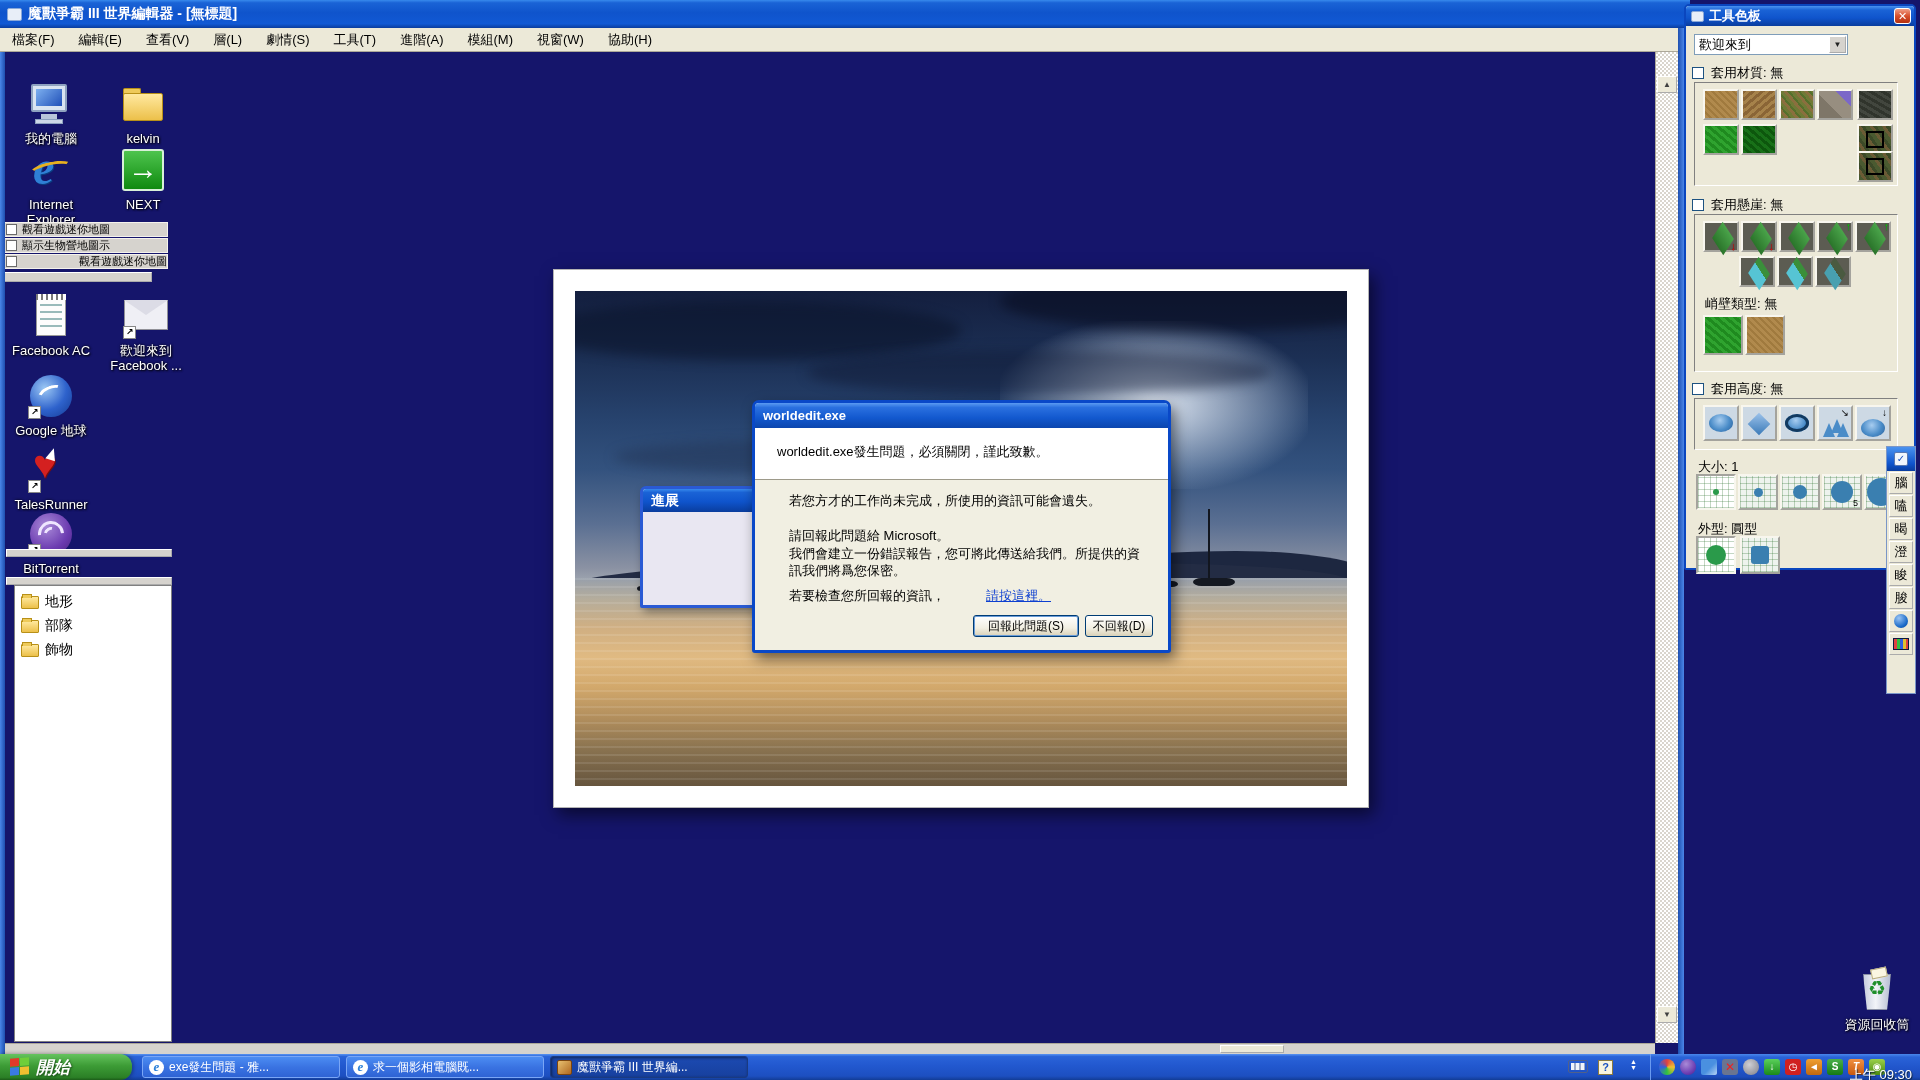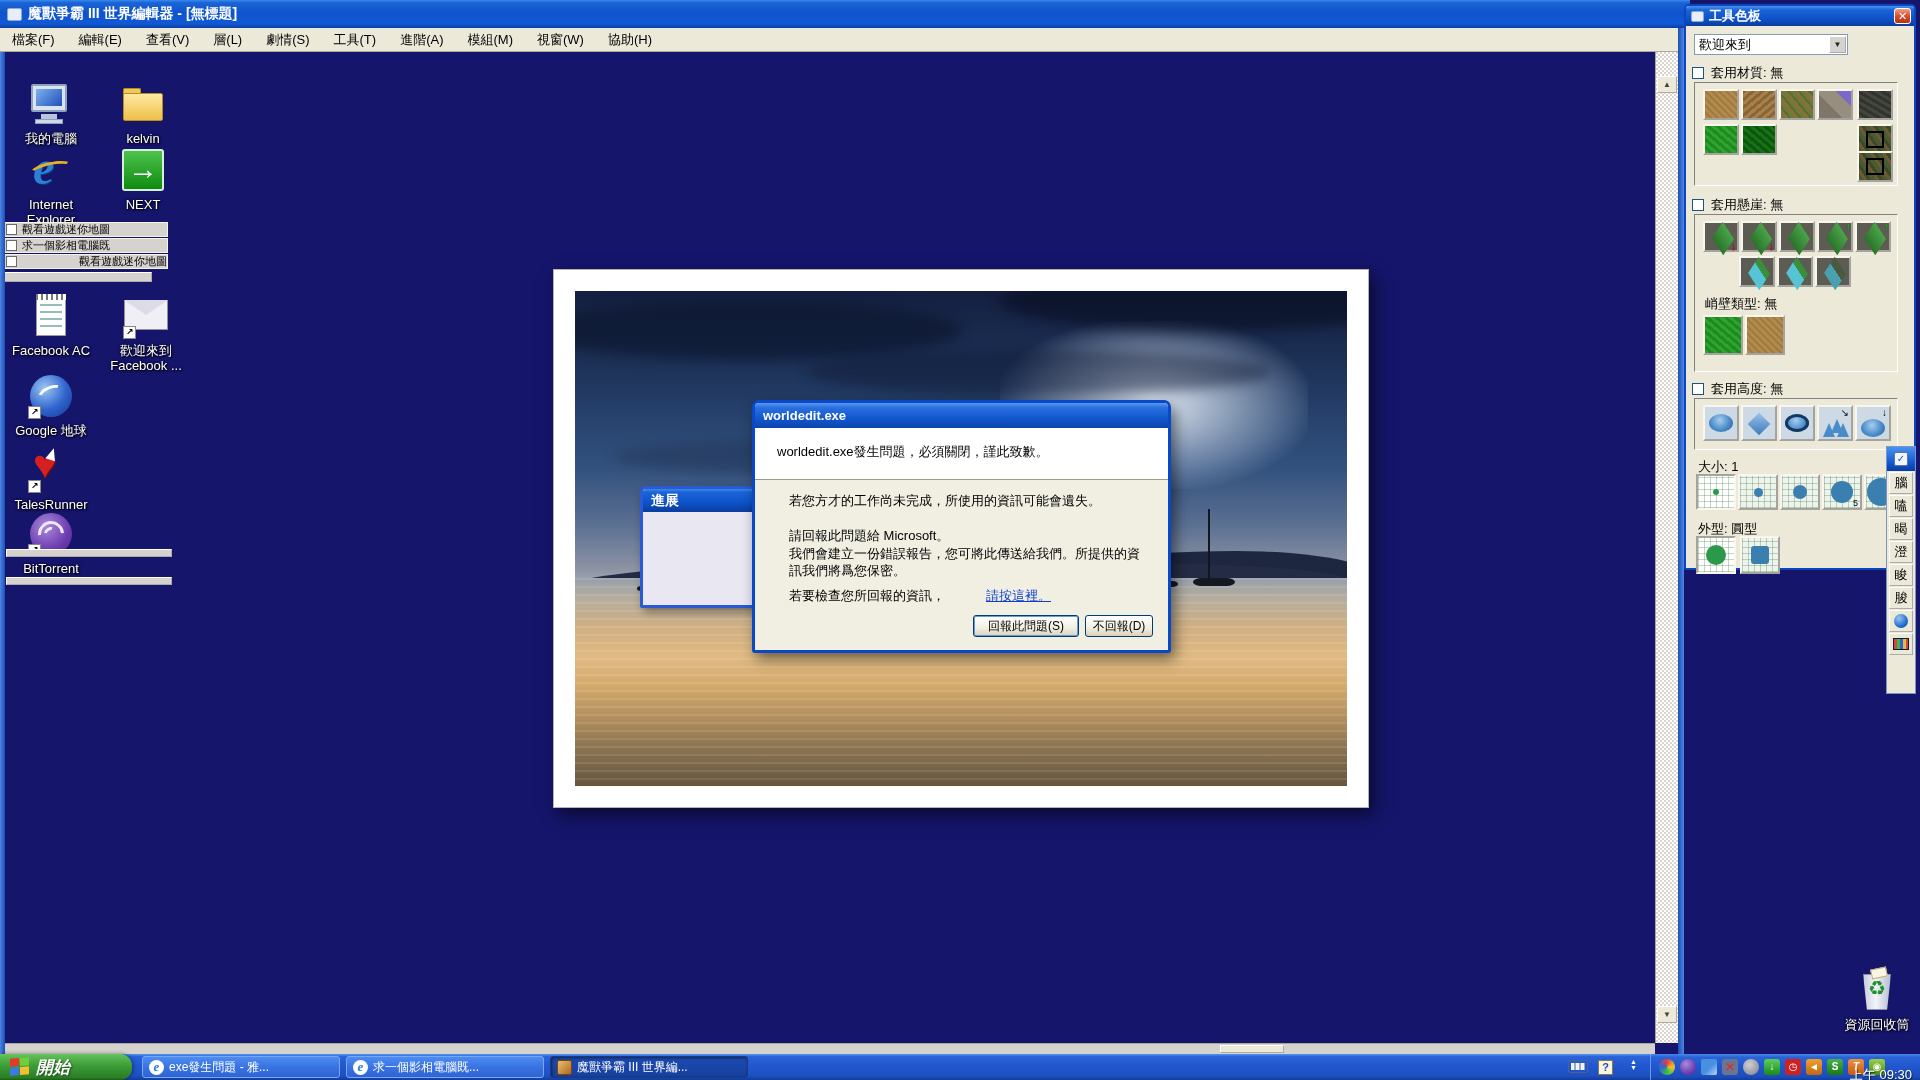--- a/index.html
+++ b/index.html
@@ -290,30 +290,44 @@
       </div>
     <div class="lbl">資源回收筒</div>
   </div>
 
   <div class="abs fragrow" style="top:222px;">
     <div class="cb"></div>
       <span class="t">觀看遊戲迷你地圖</span>
   </div>
   <div class="abs fragrow" style="top:238px;">
     <div class="cb"></div>
-      <span class="t">求一個影相電腦既</span>
+      <span class="t">顯示生物營地圖示</span>
   </div>
   <div class="abs fragrow" style="top:254px;justify-content:space-between;">
     <div class="cb"></div>
       <span class="t">觀看遊戲迷你地圖</span>
   </div>
   <div class="abs fragbar" style="left:2px;top:272px;width:150px;height:10px;"></div>
   <div class="abs fragbar" style="left:6px;top:549px;width:166px;height:8px;"></div>
   <div class="abs fragbar" style="left:6px;top:577px;width:166px;height:8px;"></div>
 
+  <div class="abs folderpanel">
+    <div class="frow">
+        <div class="ficon"></div>
+        <span>地形</span>
+      </div>
+    <div class="frow">
+        <div class="ficon"></div>
+        <span>部隊</span>
+      </div>
+    <div class="frow">
+        <div class="ficon"></div>
+        <span>飾物</span>
+      </div>
+  </div>
 
   <div class="abs photo-win">
     <div class="photo">
       <div class="glow"></div>
       <div class="cloud" style="left:-5%;top:2%;width:55%;height:12%;"></div>
       <div class="cloud" style="left:30%;top:12%;width:60%;height:9%;background:rgba(15,25,50,.45);"></div>
       <div class="cloud" style="left:55%;top:-4%;width:55%;height:12%;background:rgba(8,14,34,.6);"></div>
       <div class="cloud" style="left:5%;top:30%;width:50%;height:7%;background:rgba(30,45,75,.4);"></div>
       <div class="mtn2"></div>
       <div class="mtn"></div>

